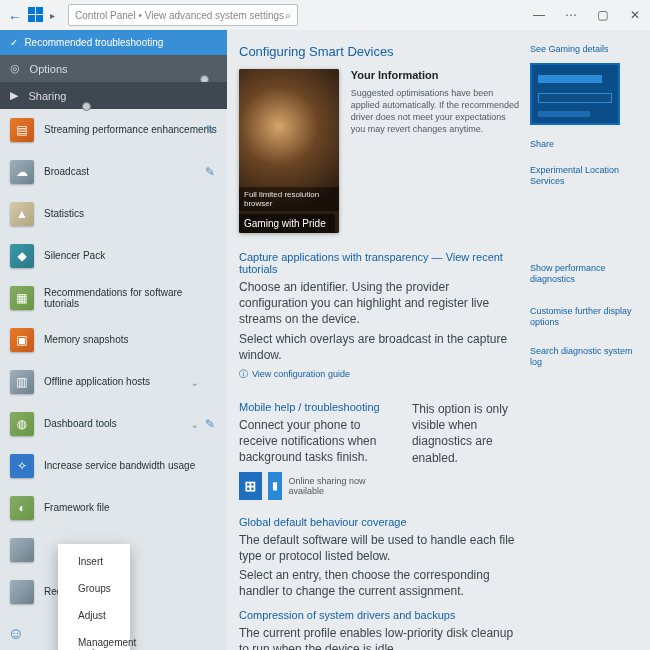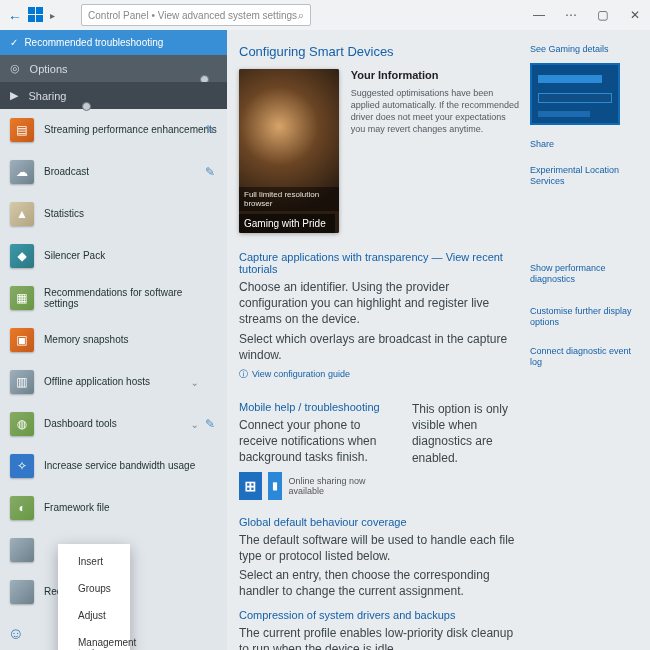--- a/index.html
+++ b/index.html
@@ -2,21 +2,21 @@
 <html><head>
 <meta charset="utf-8">
 <style>
 * { margin:0; padding:0; box-sizing:border-box; font-family:"Segoe UI",Arial,sans-serif; }
 body { background:#e8ecef; width:650px; height:650px; overflow:hidden; color:#222; font-size:11px; }
 
 .titlebar { height:30px; display:flex; align-items:center; padding:0 8px; background:#f0f2f4; gap:6px; }
 .titlebar .back { color:#0a66c2; font-size:14px; }
 .titlebar .logo { width:16px; height:16px; display:inline-block; }
 .titlebar .chev { color:#666; font-size:10px; }
-.search { flex:0 0 230px; height:22px; border:1px solid #b8c0c8; background:#fff; border-radius:2px; display:flex; align-items:center; padding:0 6px; color:#888; font-size:10px; position:relative; margin-left:20px; }
+.search { flex:0 0 230px; height:22px; border:1px solid #b8c0c8; background:#fff; border-radius:2px; display:flex; align-items:center; padding:0 6px; color:#888; font-size:10px; position:relative; margin-left:7px; }
 .search .mag { position:absolute; right:6px; color:#888; font-size:11px; }
 .wincontrols { margin-left:auto; display:flex; gap:18px; color:#555; font-size:12px; }
 .wincontrols span { width:14px; text-align:center; }
 
 .layout { display:flex; height:620px; }
 .sidebar { width:227px; background:#e1e6eb; position:relative; }
 .sb-header { background:#398fd6; color:#fff; font-size:10px; padding:7px 10px; display:flex; align-items:center; gap:6px; }
 .sb-dark { background:#3b444c; color:#d7dde2; }
 .sb-item { display:flex; align-items:center; gap:10px; padding:7px 10px; position:relative; }
 .sb-item.dark1 { background:#535d66; }
@@ -128,21 +128,21 @@
         <div class="sb-row">
           <div class="sb-icon sand">▲</div>
           <div class="txt">Statistics</div>
         </div>
         <div class="sb-row">
           <div class="sb-icon teal">◆</div>
           <div class="txt">Silencer Pack</div>
         </div>
         <div class="sb-row">
           <div class="sb-icon img">▦</div>
-          <div class="txt">Recommendations for software settings</div>
+          <div class="txt">Recommendations for software tutorials</div>
         </div>
         <div class="sb-row">
           <div class="sb-icon orange">▣</div>
           <div class="txt">Memory snapshots</div>
         </div>
         <div class="sb-row">
           <div class="sb-icon grey">▥</div>
           <div class="txt">Offline application hosts</div>
           <span class="chev-sm">⌄</span>
         </div>
@@ -230,16 +230,16 @@
       <span class="rlink">See Gaming details</span>
       <div class="thumb">
         <div class="bar1"></div>
           <div class="bar2"></div>
           <div class="bar3"></div>
       </div>
       <span class="rlink">Share</span>
       <span class="rlink" style="margin-top:14px">Experimental Location Services</span>
       <span class="rlink" style="margin-top:76px">Show performance diagnostics</span>
       <span class="rlink" style="margin-top:20px">Customise further display options</span>
-      <span class="rlink" style="margin-top:18px">Connect diagnostic event log</span>
+      <span class="rlink" style="margin-top:18px">Search diagnostic system log</span>
     </div>
   </div>
 </div>
 
 </body></html>

